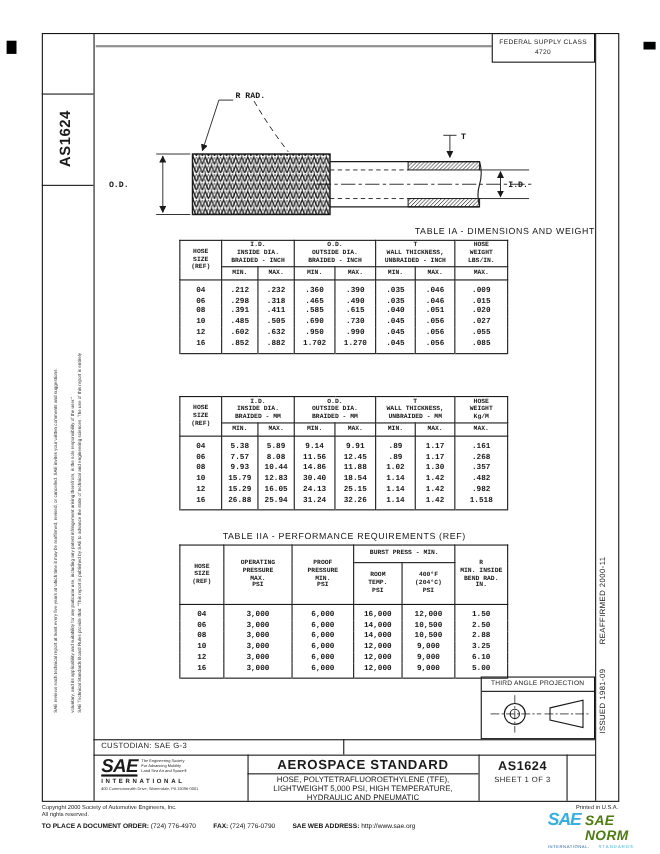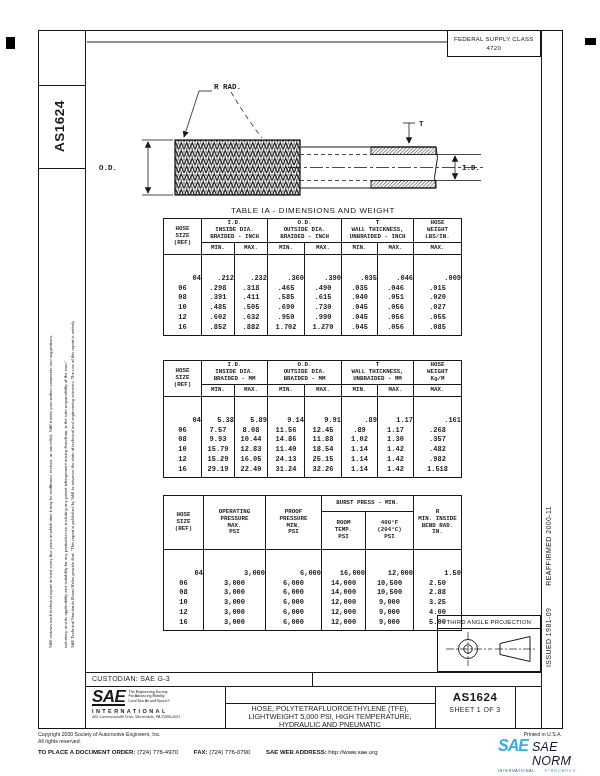--- a/index.html
+++ b/index.html
@@ -35,21 +35,21 @@
   
   table.dtable{position:absolute;left:163px;width:298px;border-collapse:collapse;table-layout:fixed;
                border:1.6px solid #141414;background:#fff;}
   table.dtable th{border:1px solid #1a1a1a;font-family:"Liberation Mono","DejaVu Sans Mono",monospace;
       font-size:5.8px;font-weight:700;white-space:pre-line;text-align:center;vertical-align:middle;
       line-height:1.2;padding:1px 0;}
   table.dtable thead tr:last-child th{border-bottom:1.8px solid #141414;}
   table.dtable td{border-left:1px solid #1a1a1a;border-right:1px solid #1a1a1a;border-top:none;border-bottom:none;
       font-family:"Liberation Mono","DejaVu Sans Mono",monospace;font-size:7px;font-weight:700;
       text-align:center;height:9.8px;padding:0;}
-  table.dtable tbody tr:first-child td{padding-top:18px;text-align:right;}
+  table.dtable tbody tr:first-child td{padding-top:4px;}
   table.dtable tbody tr:last-child td{padding-bottom:3px;}
   .h30{height:30px;} .h12{height:12px;} .h13{height:13px;} .h38{height:38px;}
 
   
   #tap{position:absolute;left:437px;top:615px;width:103.5px;height:57px;border:1.2px solid #141414;box-sizing:border-box;}
   #tap .tap-title{border-bottom:1.2px solid #141414;font-size:6px;text-align:center;line-height:12px;height:12px;letter-spacing:.2px;}
 
   
   #custodian{position:absolute;left:92px;top:674.5px;font-size:7px;letter-spacing:.3px;}
   #aero{position:absolute;left:225px;top:688px;width:210px;text-align:center;
@@ -71,21 +71,21 @@
   
   .foot{position:absolute;font-size:5.2px;color:#222;}
   #order{position:absolute;left:38px;top:749px;font-size:6px;color:#111;}
   #order b{font-weight:bold;}
   #order .seg{margin-left:14px;}
   #printed{position:absolute;left:460px;top:731px;width:102px;text-align:right;font-size:5.2px;color:#222;}
 
   #normlogo{position:absolute;left:498px;top:738px;width:98px;}
   #normlogo .r1{display:flex;align-items:baseline;gap:4px;}
   .norm-sae{font-style:italic;font-weight:900;font-size:16px;line-height:1;color:#35aee2;letter-spacing:-1px;}
-  .norm-name{font-style:italic;font-weight:400;font-size:12.5px;color:#0f172a;letter-spacing:.3px;}
+  .norm-name{font-style:italic;font-weight:700;font-size:12.5px;color:#4d7c0f;letter-spacing:.3px;}
   #normlogo .r2{display:flex;gap:8px;margin-top:1px;}
   .norm-intl{font-size:3.8px;color:#1c5fa8;letter-spacing:.5px;}
   .norm-std{font-size:3.8px;color:#35aee2;letter-spacing:1px;}
 </style>
 </head>
 <body>
 
 <div id="page">
 
   <div class="mark" style="left:6px;top:37px;width:9px;height:12px;"></div>
@@ -164,21 +164,21 @@
     </g>
 
     <g>
       <line x1="114" y1="35" x2="127" y2="35" stroke="#1a1a1a" stroke-width="0.8"></line>
       <line x1="114" y1="35" x2="99" y2="81" stroke="#1a1a1a" stroke-width="0.8" marker-end="url(#ah)"></line>
       <path d="M146,36 Q160,60 177,82" fill="none" stroke="#1a1a1a" stroke-width="0.9" stroke-dasharray="5 4"></path>
       <text x="129" y="33">R RAD.</text>
     </g>
   </svg>
 
-  <div class="ttitle" style="top:206px;">TABLE IA - DIMENSIONS AND WEIGHT</div>
+  <div class="ttitle" style="top:206px;text-align:right;">TABLE IA - DIMENSIONS AND WEIGHT</div>
   <table class="dtable" style="top:218px;">
     <colgroup>
       <col style="width:38px">
         <col style="width:33px">
         <col style="width:33px">
         <col style="width:37px">
       <col style="width:37px">
         <col style="width:36px">
         <col style="width:36px">
         <col style="width:48px">
@@ -343,49 +343,50 @@
           <td>14.86</td>
           <td>11.88</td>
           <td>1.02</td>
           <td>1.30</td>
           <td>.357</td>
         </tr>
         <tr>
           <td>10</td>
           <td>15.79</td>
           <td>12.83</td>
-          <td>11.40</td>
+          <td>30.40</td>
           <td>18.54</td>
           <td>1.14</td>
           <td>1.42</td>
           <td>.482</td>
         </tr>
         <tr>
           <td>12</td>
           <td>15.29</td>
           <td>16.05</td>
           <td>24.13</td>
           <td>25.15</td>
           <td>1.14</td>
           <td>1.42</td>
           <td>.982</td>
         </tr>
         <tr>
           <td>16</td>
-          <td>29.19</td>
-          <td>22.40</td>
+          <td>26.88</td>
+          <td>25.94</td>
           <td>31.24</td>
           <td>32.26</td>
           <td>1.14</td>
           <td>1.42</td>
           <td>1.518</td>
         </tr>
       </tbody>
   </table>
 
+  <div class="ttitle" style="top:483px;">TABLE IIA - PERFORMANCE REQUIREMENTS (REF)</div>
   <table class="dtable" style="top:495px;">
     <colgroup>
       <col style="width:40px">
         <col style="width:62px">
         <col style="width:56px">
       <col style="width:44px">
         <col style="width:48px">
         <col style="width:48px">
     </colgroup>
     <thead>
@@ -448,21 +449,21 @@
           <td>12,000</td>
           <td>9,000</td>
           <td>3.25</td>
         </tr>
         <tr>
           <td>12</td>
           <td>3,000</td>
           <td>6,000</td>
           <td>12,000</td>
           <td>9,000</td>
-          <td>4.00</td>
+          <td>6.10</td>
         </tr>
         <tr>
           <td>16</td>
           <td>3,000</td>
           <td>6,000</td>
           <td>12,000</td>
           <td>9,000</td>
           <td>5.00</td>
         </tr>
       </tbody>
@@ -482,20 +483,21 @@
 
   <div class="line" style="left:85px;top:672px;width:456px;height:1.2px;"></div>
   <div class="line" style="left:312px;top:672px;width:1.2px;height:14px;"></div>
   <div id="custodian">CUSTODIAN: SAE G-3</div>
   <div class="line" style="left:85px;top:686px;width:456px;height:1.3px;"></div>
   <div class="line" style="left:225px;top:686px;width:1.2px;height:42px;"></div>
   <div class="line" style="left:435px;top:686px;width:1.2px;height:42px;"></div>
   <div class="line" style="left:515px;top:686px;width:1.2px;height:42px;"></div>
   <div class="line" style="left:225px;top:702.5px;width:210px;height:1px;"></div>
 
+  <div id="aero">AEROSPACE STANDARD</div>
   <div id="doctitle">HOSE, POLYTETRAFLUOROETHYLENE (TFE),
 LIGHTWEIGHT 5,000 PSI, HIGH TEMPERATURE,
 HYDRAULIC AND PNEUMATIC</div>
   <div id="asnum">AS1624</div>
   <div id="sheet">SHEET 1 OF 3</div>
 
   <div id="saeblock">
     <div class="row1">
       <span class="sae-mark">SAE</span>
       <span class="sae-tag">The Engineering Society

